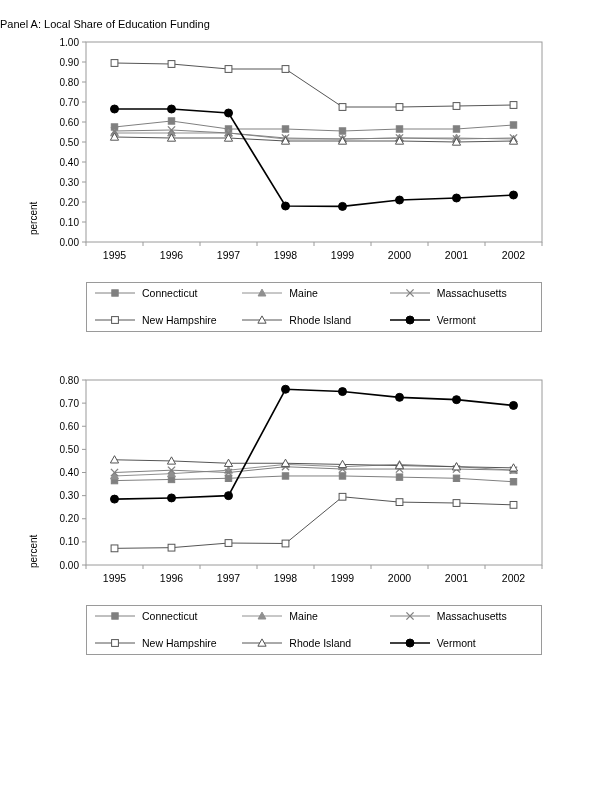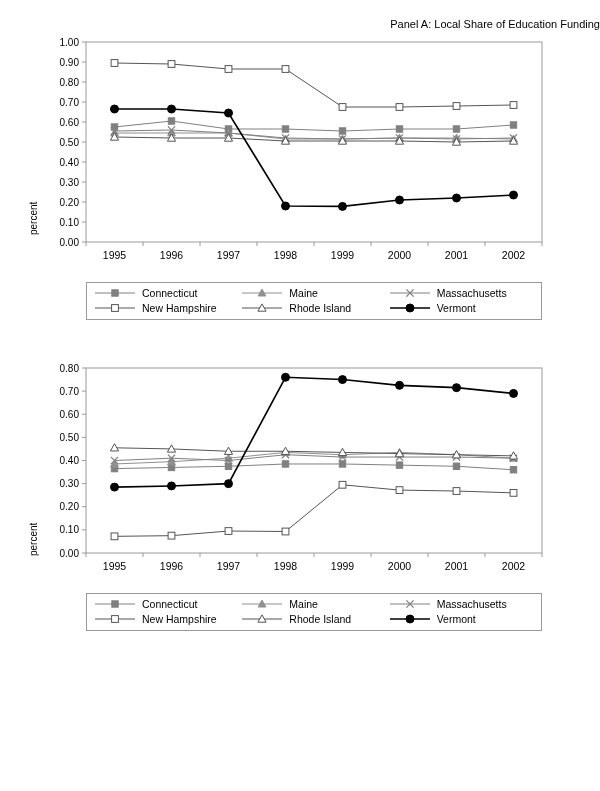--- a/index.html
+++ b/index.html
@@ -13,21 +13,21 @@
     font-family: "Liberation Sans", sans-serif;
     color: #000000;
     position: relative;
     overflow: hidden;
   }
   .panel {
     position: relative;
     width: 600px;
   }
   .panel-title {
-    text-align: right;
+    text-align: left;
     font-size: 11px;
     color: #000;
     margin: 0;
     padding: 0;
   }
   .plot-wrap {
     position: relative;
   }
   .ylabel {
     position: absolute;
@@ -41,21 +41,21 @@
   }
   .legend {
     position: relative;
     border: 1px solid #9a9a9a;
     box-sizing: border-box;
     padding: 4px 6px 5px 6px;
   }
   .legend-grid {
     display: grid;
     grid-template-columns: 1fr 1fr 1fr;
-    row-gap: 3px;
+    row-gap: 15px;
   }
   .legend-item {
     display: flex;
     align-items: center;
     font-size: 10.5px;
     white-space: nowrap;
   }
   .legend-mark {
     width: 44px;
     height: 12px;

